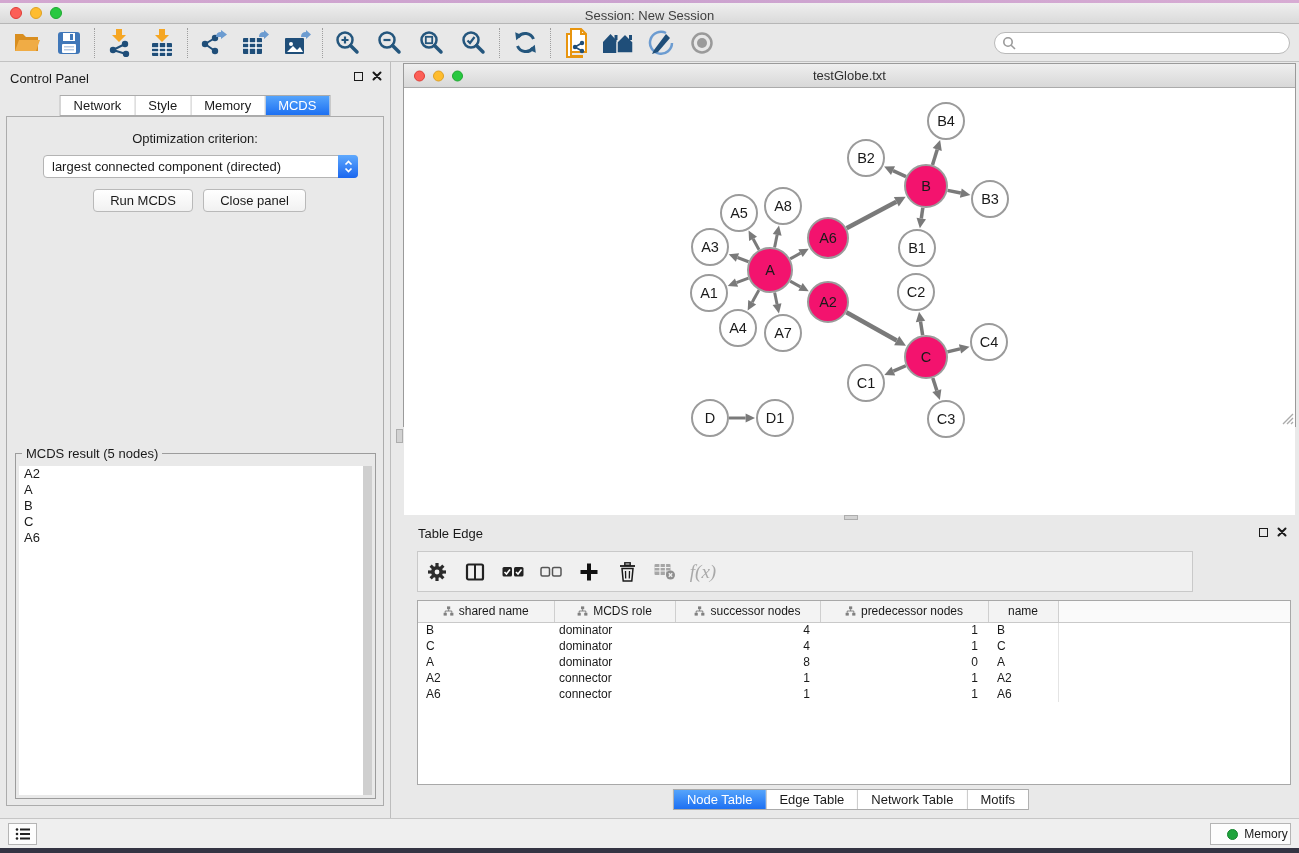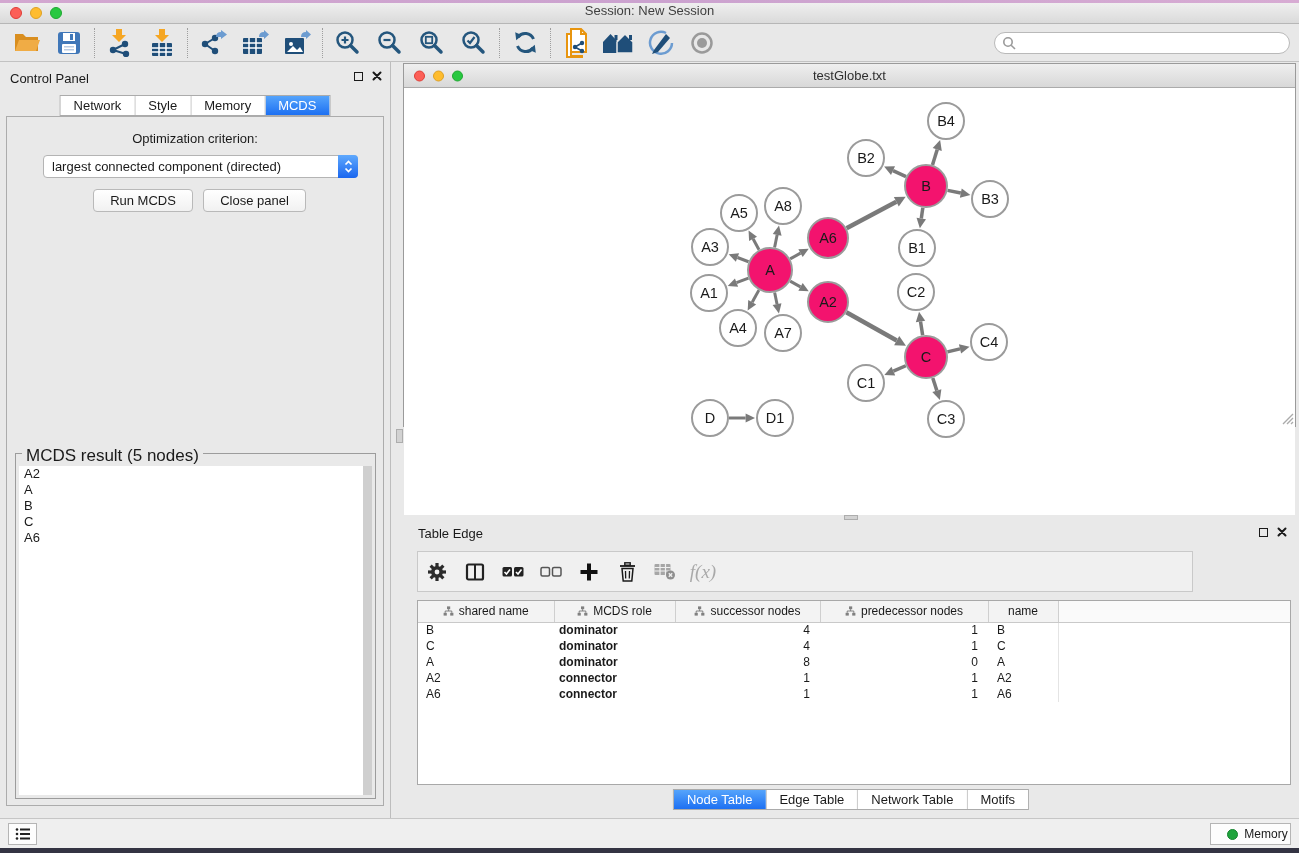--- a/index.html
+++ b/index.html
@@ -8,21 +8,21 @@
     font-family: "Liberation Sans", "DejaVu Sans", sans-serif;
     background:#E9E9E9; overflow:hidden; position:relative;
   }
   .screen { position:absolute; inset:0; width:1299px; height:853px; background:#E9E9E9; }
 
   
   .desktop-strip-top { position:absolute; left:0; top:0; width:100%; height:3px;
     background:linear-gradient(90deg,#D3A7D0,#CBA2CF,#D7ABD3); }
   .titlebar { position:absolute; left:0; top:3px; width:100%; height:21px;
     background:linear-gradient(#EFEFEF,#DADADA); border-bottom:1px solid #B6B6B6;
-    display:flex; align-items:flex-start; justify-content:center; }
+    display:flex; align-items:flex-end; justify-content:center; }
   .titlebar .title { font-size:13px; color:#3F3F3F; }
   .lights { position:absolute; left:10px; top:50%; transform:translateY(-50%); display:flex; gap:8px; }
   .light { width:12px; height:12px; border-radius:50%; }
   .light.red    { background:#FC5F57; border:1px solid #DF3D37; }
   .light.yellow { background:#FEBC2E; border:1px solid #DEA123; }
   .light.green  { background:#28C840; border:1px solid #1FA831; }
   .lights-small .light { width:11px; height:11px; }
 
   .toolbar { position:absolute; left:0; top:24px; width:100%; height:38px;
     background:#E8E8E8; border-bottom:1px solid #C2C2C2;
@@ -61,21 +61,21 @@
     background:linear-gradient(#5FA9FD,#1A66EF); display:flex; align-items:center; justify-content:center; }
   .mac-btn { position:absolute; height:23px; border:1px solid #B9B9B9; border-radius:4px;
     background:linear-gradient(#FFFFFF,#F1F1F1); font-size:13px; color:#1A1A1A;
     display:flex; align-items:center; justify-content:center; }
   .btn-run { left:86px; top:72px; width:100px; }
   .btn-closepanel { left:196px; top:72px; width:103px; }
 
   .result-group { position:absolute; left:8px; top:336px; width:361px; height:346px;
     border:1px solid #9C9C9C; }
   .result-legend { position:absolute; left:6px; top:-8px; background:#E9E9E9;
-    padding:0 4px; font-size:17px; color:#1A1A1A; }
+    padding:0 4px; font-size:13px; color:#1A1A1A; }
   .result-list { position:absolute; left:3px; right:3px; top:12px; bottom:3px; background:#fff; overflow:hidden; }
   .result-item { font-size:13px; color:#1A1A1A; line-height:16px; padding-left:5px; }
   .result-scrollbar { position:absolute; right:3px; top:12px; bottom:3px; width:9px; background:#CFCFCF; }
 
   
   .network-window { position:absolute; left:403px; top:63px; width:893px; height:364px;
     border:1px solid #9A9A9A; background:#fff; }
   .inner-titlebar { position:relative; height:24px;
     background:linear-gradient(#EFEFEF,#D8D8D8); border-bottom:1px solid #ABABAB;
     display:flex; align-items:center; justify-content:center; }
@@ -101,21 +101,21 @@
     color:#A9A9A9; font-size:19px; }
 
   .node-table-wrap { position:absolute; left:14px; top:80px; width:874px; height:185px;
     background:#fff; border:1px solid #A8A8A8; overflow:hidden; }
   table.node-table { border-collapse:collapse; table-layout:fixed; width:100%; }
   .node-table thead th { height:21px; background:#F3F3F3; border-bottom:1px solid #C9C9C9;
     border-right:1px solid #CFCFCF; font-weight:normal; font-size:12px; color:#1A1A1A; }
   .node-table thead th.cfill { border-right:none; background:#FAFAFA; }
   .th-inner { display:flex; align-items:center; justify-content:center; gap:5px; }
   .node-table td { height:16px; font-size:12px; color:#1A1A1A; padding:0; white-space:nowrap; }
-  td.c0 { padding-left:8px; } td.c1 { padding-left:5px;font-weight:bold; }
+  td.c0 { padding-left:8px; } td.c1 { padding-left:5px; }
   td.c2, td.c3 { text-align:right; padding-right:10px; }
   td.c4 { padding-left:9px; }
   td.cfill { border-left:1px solid #E4E4E4; }
 
   .tp-tabs { position:absolute; left:50%; top:269px; transform:translateX(-50%); }
 
   
   .statusbar { position:absolute; left:0; top:818px; width:100%; height:30px;
     background:#EFEFEF; border-top:1px solid #C6C6C6; }
   .list-button { position:absolute; left:8px; top:4px; width:29px; height:22px;

